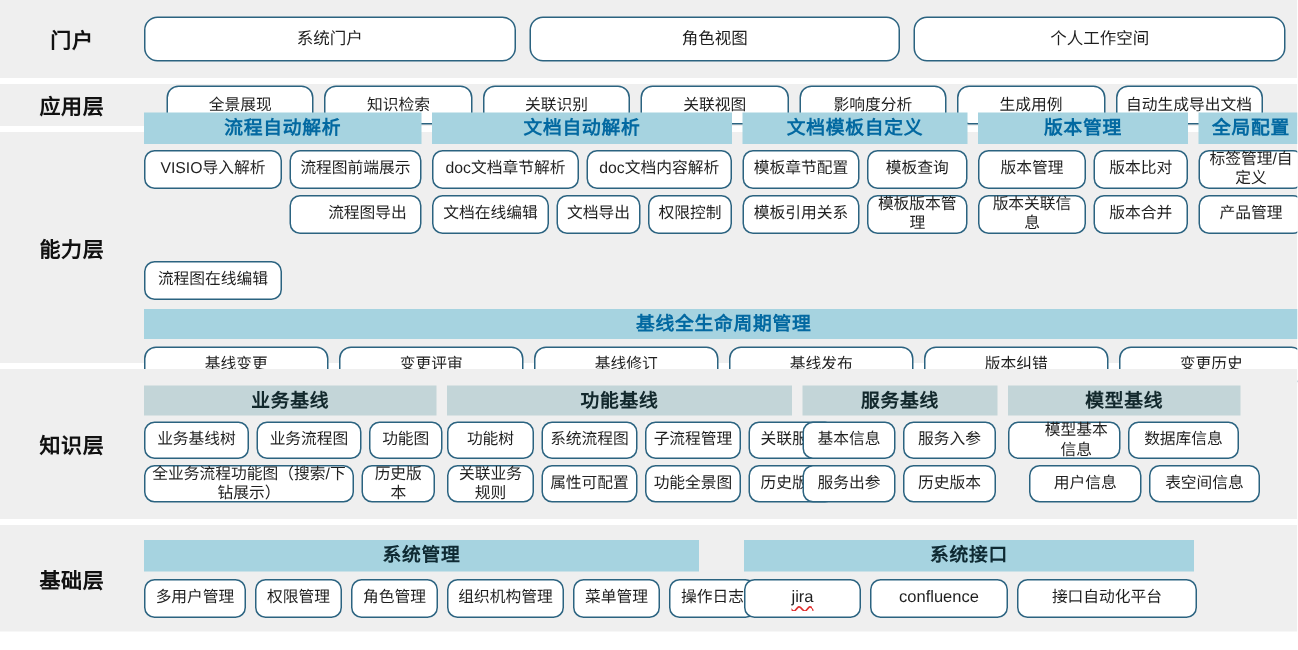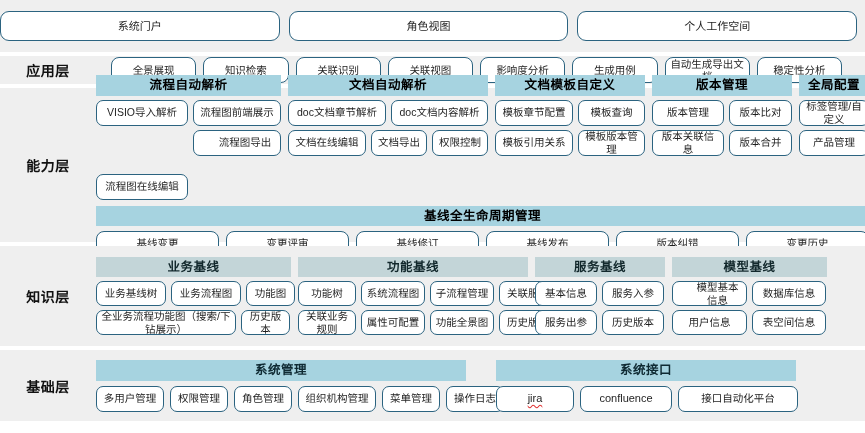--- a/index.html
+++ b/index.html
@@ -100,21 +100,21 @@
     display: flex;
     gap: 7px;
     align-items: flex-start;
   }
   .cap-group { display: flex; flex-direction: column; }
   .group-head {
     background: #a6d3e0;
     text-align: center;
     font-size: 12.5px;
     font-weight: bold;
-    color: #000000;
+    color: #0369a1;
     height: 21px;
     line-height: 21px;
     margin-bottom: 4px;
     letter-spacing: .5px;
   }
   .group-rows { display: flex; flex-direction: column; gap: 4px; }
   .group-row { display: flex; gap: 5px; }
   .group-row .pill { height: 26px; }
 
   
@@ -168,40 +168,40 @@
     text-decoration: underline wavy #e03030;
     text-decoration-skip-ink: none;
     text-underline-offset: 2px;
   }
 </style>
 </head>
 <body>
 
 <div id="arch">
     <div class="layer" style="height: 52px;">
+      <div class="layer-label">门户</div>
       <div class="layer-body">
         <div class="portal-row">
           <div class="pill">系统门户</div>
           <div class="pill">角色视图</div>
           <div class="pill">个人工作空间</div>
         </div>
       </div>
     </div>
     <div class="layer" style="height: 28px;">
       <div class="layer-label">应用层</div>
       <div class="layer-body">
         <div class="app-row">
           <div class="pill">全景展现</div>
           <div class="pill">知识检索</div>
           <div class="pill">关联识别</div>
           <div class="pill">关联视图</div>
           <div class="pill">影响度分析</div>
           <div class="pill">生成用例</div>
           <div class="pill">自动生成导出文档</div>
-          <div class="pill">稳定性分析</div>
         </div>
       </div>
     </div>
     <div class="layer" style="height: 154px;">
       <div class="layer-label">能力层</div>
       <div class="layer-body cap-body">
         <div class="cap-groups">
           <div class="cap-group " style="width: 185px;">
             <div class="group-head">流程自动解析</div>
             <div class="group-rows">
@@ -329,21 +329,21 @@
             </div>
           </div>
           <div class="cap-group know-group" style="width: 155px;">
             <div class="group-head">模型基线</div>
             <div class="group-rows">
               <div class="group-row">
                 <div class="pill" style="width: 75px; flex: 0 0 75px; padding-left: 20px;">模型基本信息</div>
                 <div class="pill" style="width: 74px; flex: 0 0 74px;">数据库信息</div>
               </div>
               <div class="group-row">
-                <div class="pill" style="width: 75px; flex: 0 0 75px;">用户信息</div>
+                <div class="pill" style="width: 75px; flex: 0 0 75px; margin-left: 14px;">用户信息</div>
                 <div class="pill" style="width: 74px; flex: 0 0 74px;">表空间信息</div>
               </div>
             </div>
           </div>
         </div>
       </div>
     </div>
     <div class="layer" style="height: 71px;">
       <div class="layer-label">基础层</div>
       <div class="layer-body found-body">

